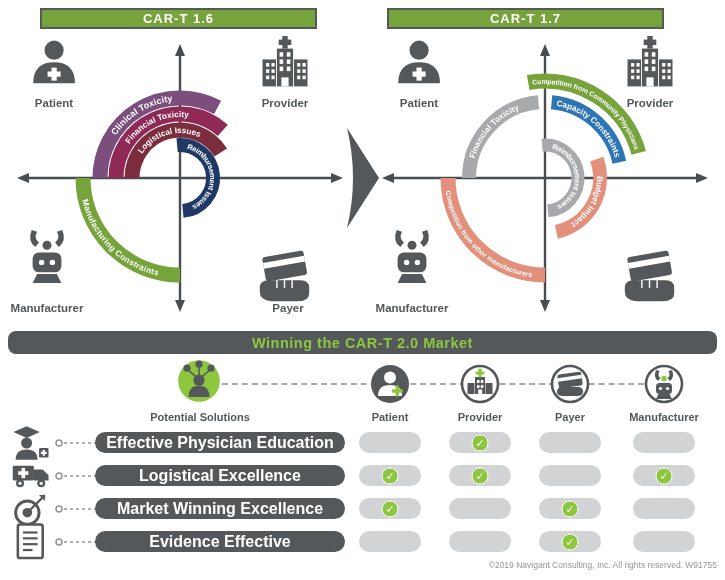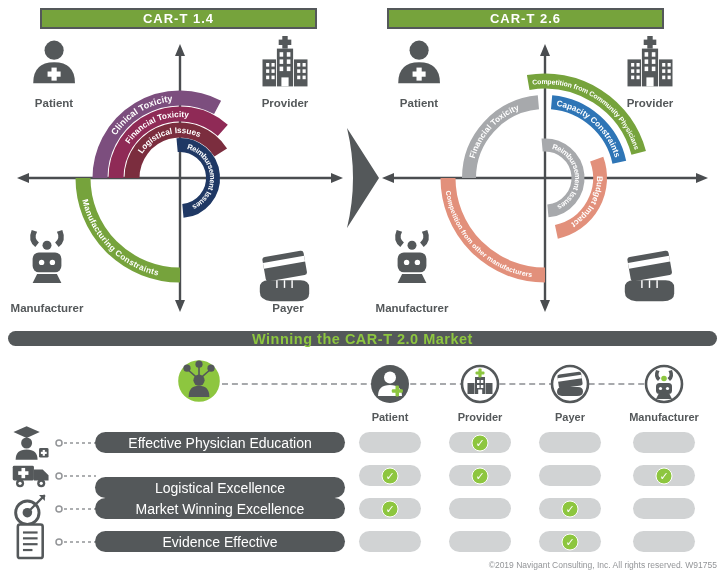--- a/index.html
+++ b/index.html
@@ -19,52 +19,52 @@
 
   .arc-label { fill:#fff; font-weight:bold; letter-spacing:.2px; dominant-baseline:central; }
   .al7  { font-size:6.9px; letter-spacing:0; }
   .al75 { font-size:7.5px; letter-spacing:0; }
   .al8  { font-size:8.2px; }
   .al9  { font-size:9px; }
   .stake-label { fill:#54585A; font-weight:bold; font-size:11.5px; text-anchor:middle; }
 
   .mid-arrow { left:346px; top:126px; width:34px; height:104px; }
 
-  .banner { position:absolute; left:8px; top:331px; width:709px; height:15px; background:#54585A; border-radius:8px;
+  .banner { position:absolute; left:8px; top:331px; width:709px; height:23px; background:#54585A; border-radius:8px;
     color:#8DC63F; font-weight:bold; font-size:14.5px; letter-spacing:.5px;
     display:flex; align-items:center; justify-content:center; }
 
   .dash-line { left:222px; top:383px; width:442px; height:0; border-top:2px dashed #A7A9AC; }
   .sol-circle { left:175px; top:357px; width:48px; height:48px; }
   .sol-label  { left:120px; top:411px; width:160px; text-align:center; font-size:11px; font-weight:bold; color:#54585A; }
   .col-icon   { top:364px; width:40px; height:40px; }
   .col-label  { top:411px; width:90px; text-align:center; font-size:11px; font-weight:bold; color:#54585A; }
 
   .row-icon { left:12px; width:38px; height:38px; }
   .row-conn { left:54px; width:42px; height:10px; }
   .row-pill { left:95px; width:250px; height:21px; background:#54585A; border-radius:11px;
-    color:#fff; font-size:14px; font-weight:normal; display:flex; align-items:center; justify-content:center; }
+    color:#fff; font-size:16px; font-weight:bold; display:flex; align-items:center; justify-content:center; }
   .cell { width:62px; height:21px; background:#D1D3D4; border-radius:11px; position:absolute; }
   .check { position:absolute; left:50%; top:50%; transform:translate(-50%,-50%);
     width:17px; height:17px; border-radius:50%; background:#8DC63F; border:1.5px solid #fff;
     color:#fff; font-size:11px; font-weight:bold; display:flex; align-items:center; justify-content:center;
     font-family:"DejaVu Sans", sans-serif; }
 
   .footer { right:8px; top:560px; font-size:8.5px; color:#939598;margin-left:33px; }
 </style>
 </head>
 <body>
 
 <div class="page">
 
   <div class="panel-header" id="hdr1">
-      <span>CAR-T 1.4</span>
+      <span>CAR-T 1.6</span>
     </div>
   <div class="panel-header" id="hdr2">
-      <span>CAR-T 2.6</span>
+      <span>CAR-T 1.7</span>
     </div>
 
   <svg id="psvg1" class="panel-svg" viewBox="0 0 350 300">
     <g stroke="#4A4D50" stroke-width="2.4">
       <line x1="22" y1="148" x2="328" y2="148"></line>
       <line x1="175" y1="24" x2="175" y2="272"></line>
     </g>
     <g fill="#4A4D50">
       <polygon points="12,148 24,143 24,153"></polygon>
       <polygon points="338,148 326,143 326,153"></polygon>
@@ -258,20 +258,21 @@
         <line x1="30" y1="28" x2="30" y2="10"></line>
     </g>
     <g fill="#54585A">
       <circle cx="15" cy="14" r="4.5"></circle>
         <circle cx="45" cy="14" r="4.5"></circle>
         <circle cx="30" cy="9" r="4.5"></circle>
       <circle cx="30" cy="29" r="7"></circle>
       <path d="M17 50 Q17 36 30 36 Q43 36 43 50 Z"></path>
     </g>
   </svg>
+  <div class="abs sol-label">Potential Solutions</div>
 
   <svg class="abs col-icon" style="left:370px" viewBox="0 0 40 40">
     <circle cx="20" cy="20" r="19" fill="#54585A"></circle>
     <circle cx="20" cy="13.5" r="6" fill="#fff"></circle>
     <path d="M8 32 Q8 21 20 21 Q32 21 32 32 Z" fill="#fff"></path>
     <g fill="#8DC63F">
         <rect x="25.5" y="21.5" width="3.5" height="11" rx="1"></rect>
         <rect x="21.8" y="25.3" width="11" height="3.5" rx="1"></rect>
       </g>
   </svg>
@@ -370,21 +371,21 @@
   <svg class="abs row-conn" style="top:504px">
     <circle cx="5" cy="5" r="3" fill="#fff" stroke="#939598" stroke-width="1.5"></circle>
     <line x1="10" y1="5" x2="42" y2="5" stroke="#939598" stroke-width="1.5" stroke-dasharray="3,3"></line>
   </svg>
   <svg class="abs row-conn" style="top:537px">
     <circle cx="5" cy="5" r="3" fill="#fff" stroke="#939598" stroke-width="1.5"></circle>
     <line x1="10" y1="5" x2="42" y2="5" stroke="#939598" stroke-width="1.5" stroke-dasharray="3,3"></line>
   </svg>
 
   <div class="abs row-pill" style="top:432px">Effective Physician Education</div>
-  <div class="abs row-pill" style="top:477px">Logistical Excellence</div>
+  <div class="abs row-pill" style="top:465px">Logistical Excellence</div>
   <div class="abs row-pill" style="top:498px">Market Winning Excellence</div>
   <div class="abs row-pill" style="top:531px">Evidence Effective</div>
 
   <div class="cell" style="left:359px;top:432px"></div>
   <div class="cell" style="left:449px;top:432px">
       <span class="check">✓</span>
     </div>
   <div class="cell" style="left:539px;top:432px"></div>
   <div class="cell" style="left:633px;top:432px"></div>
 

